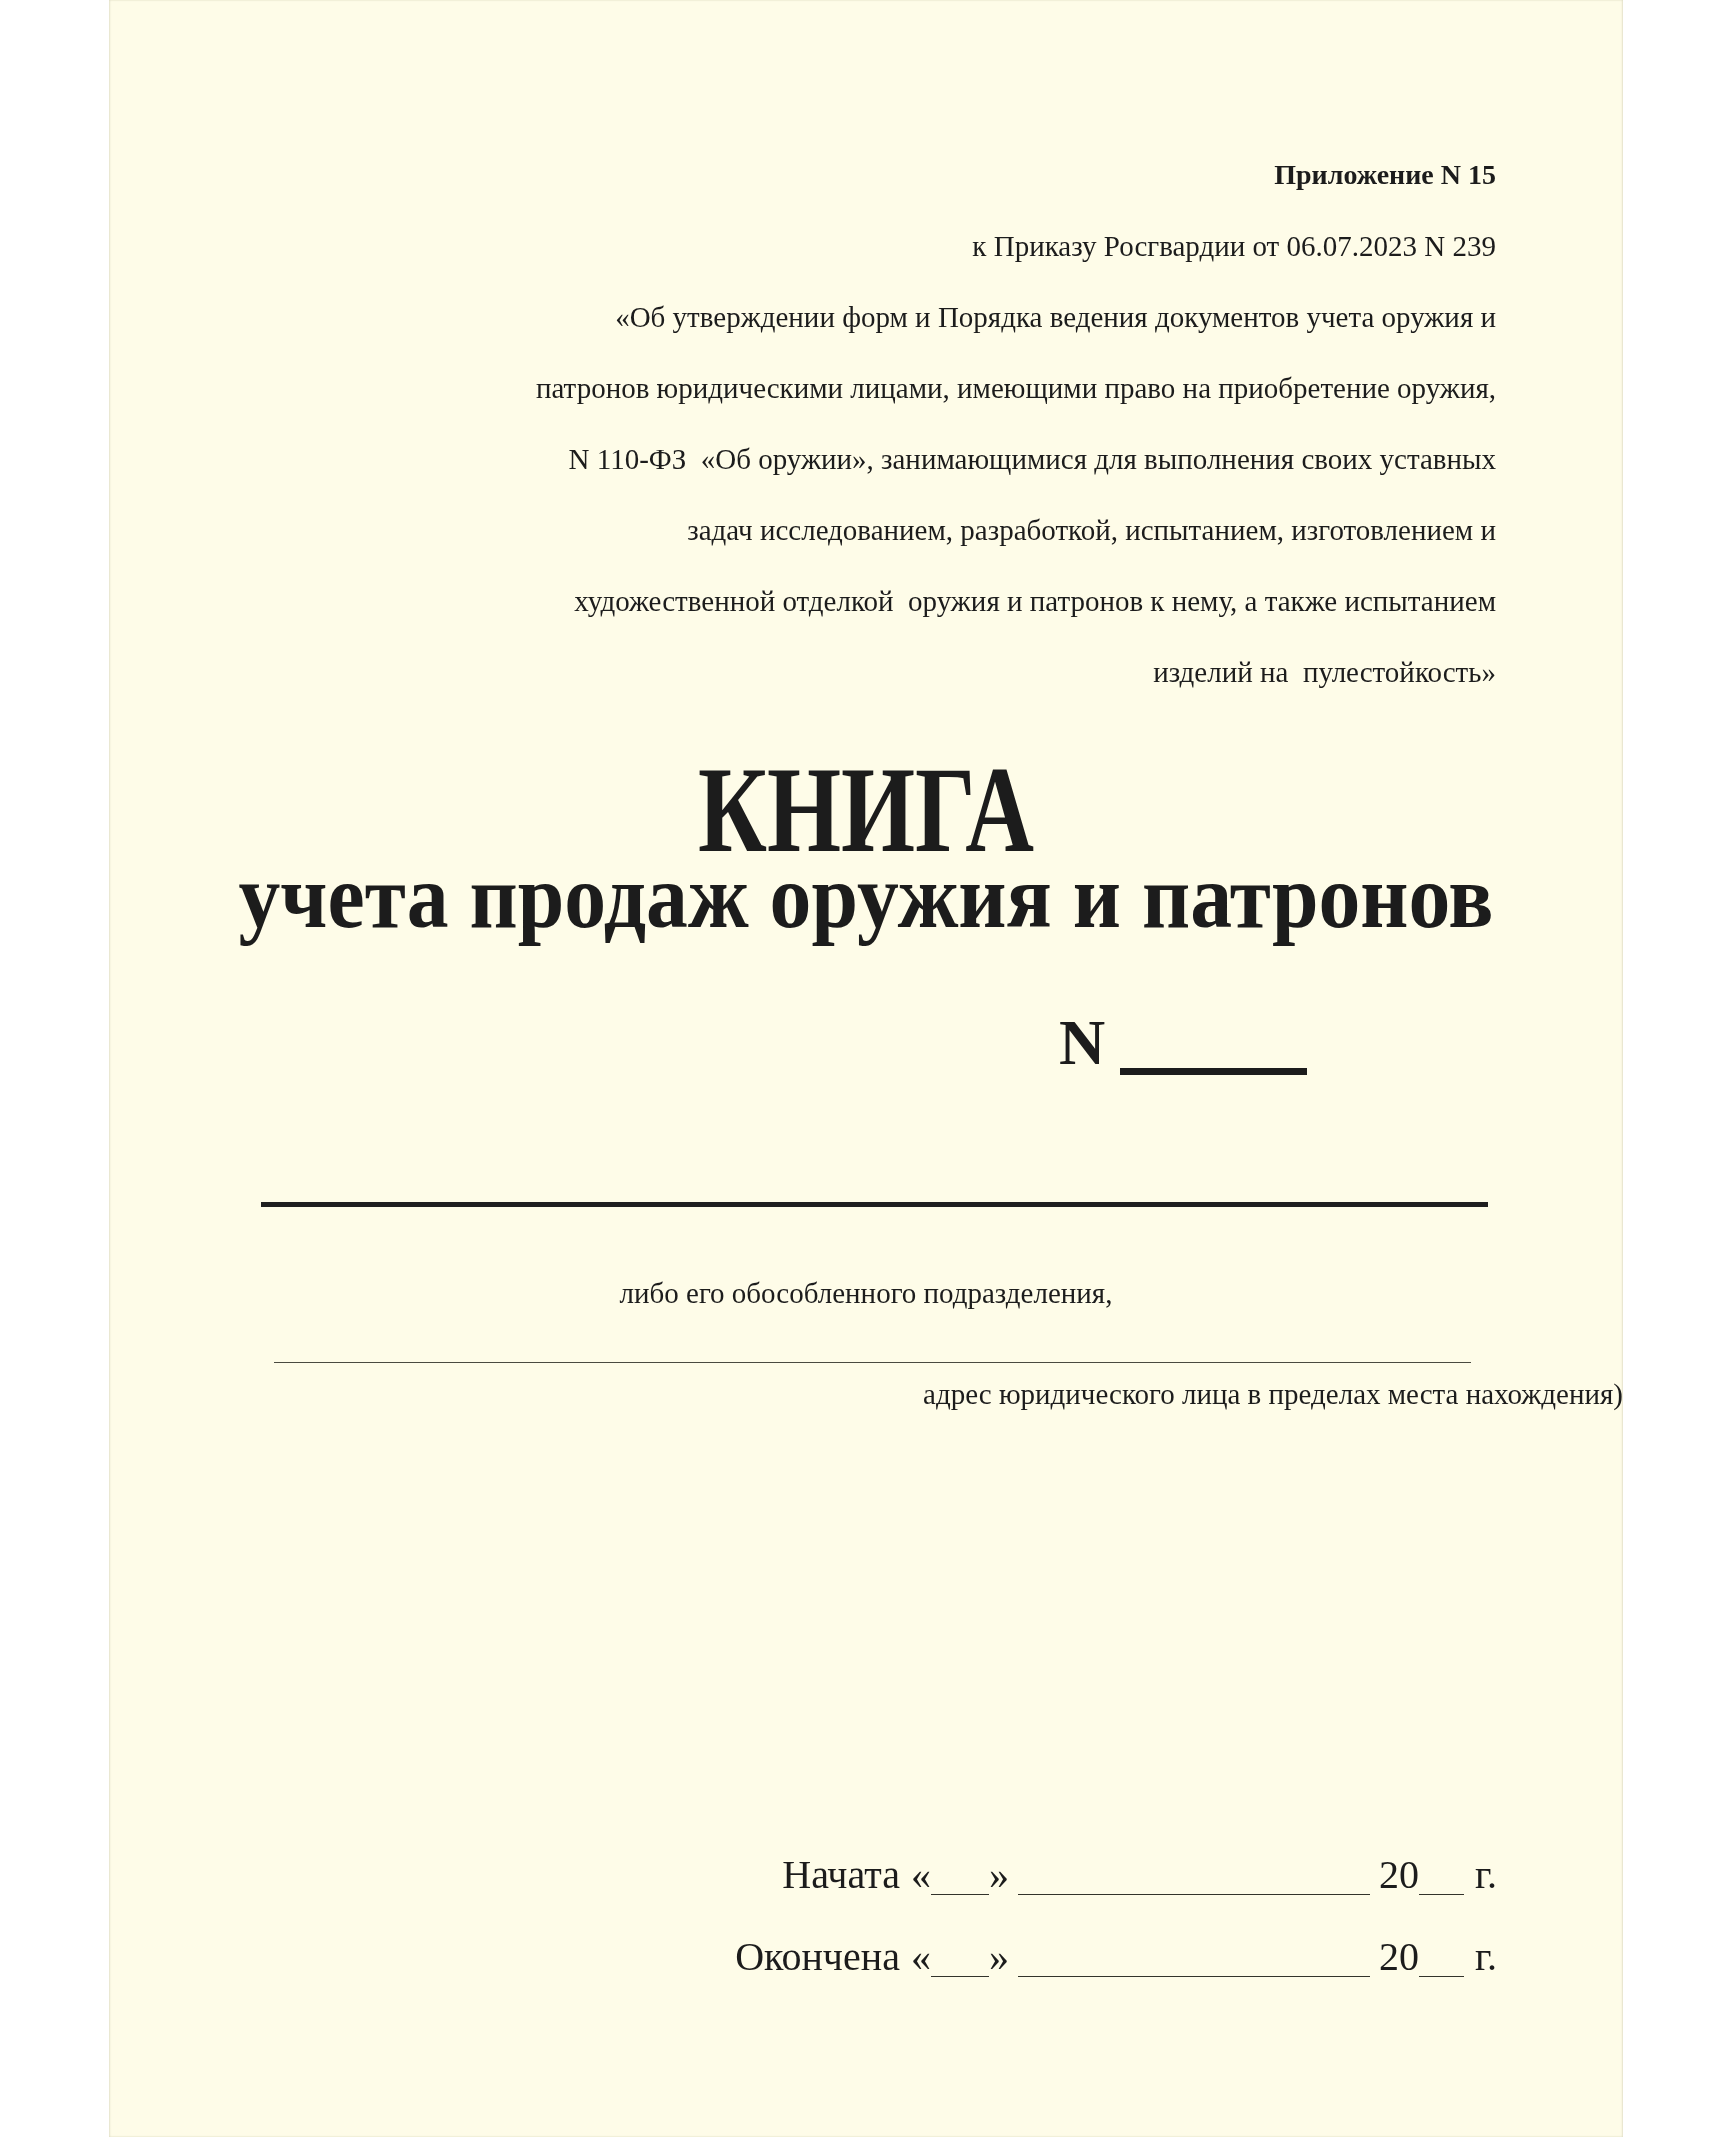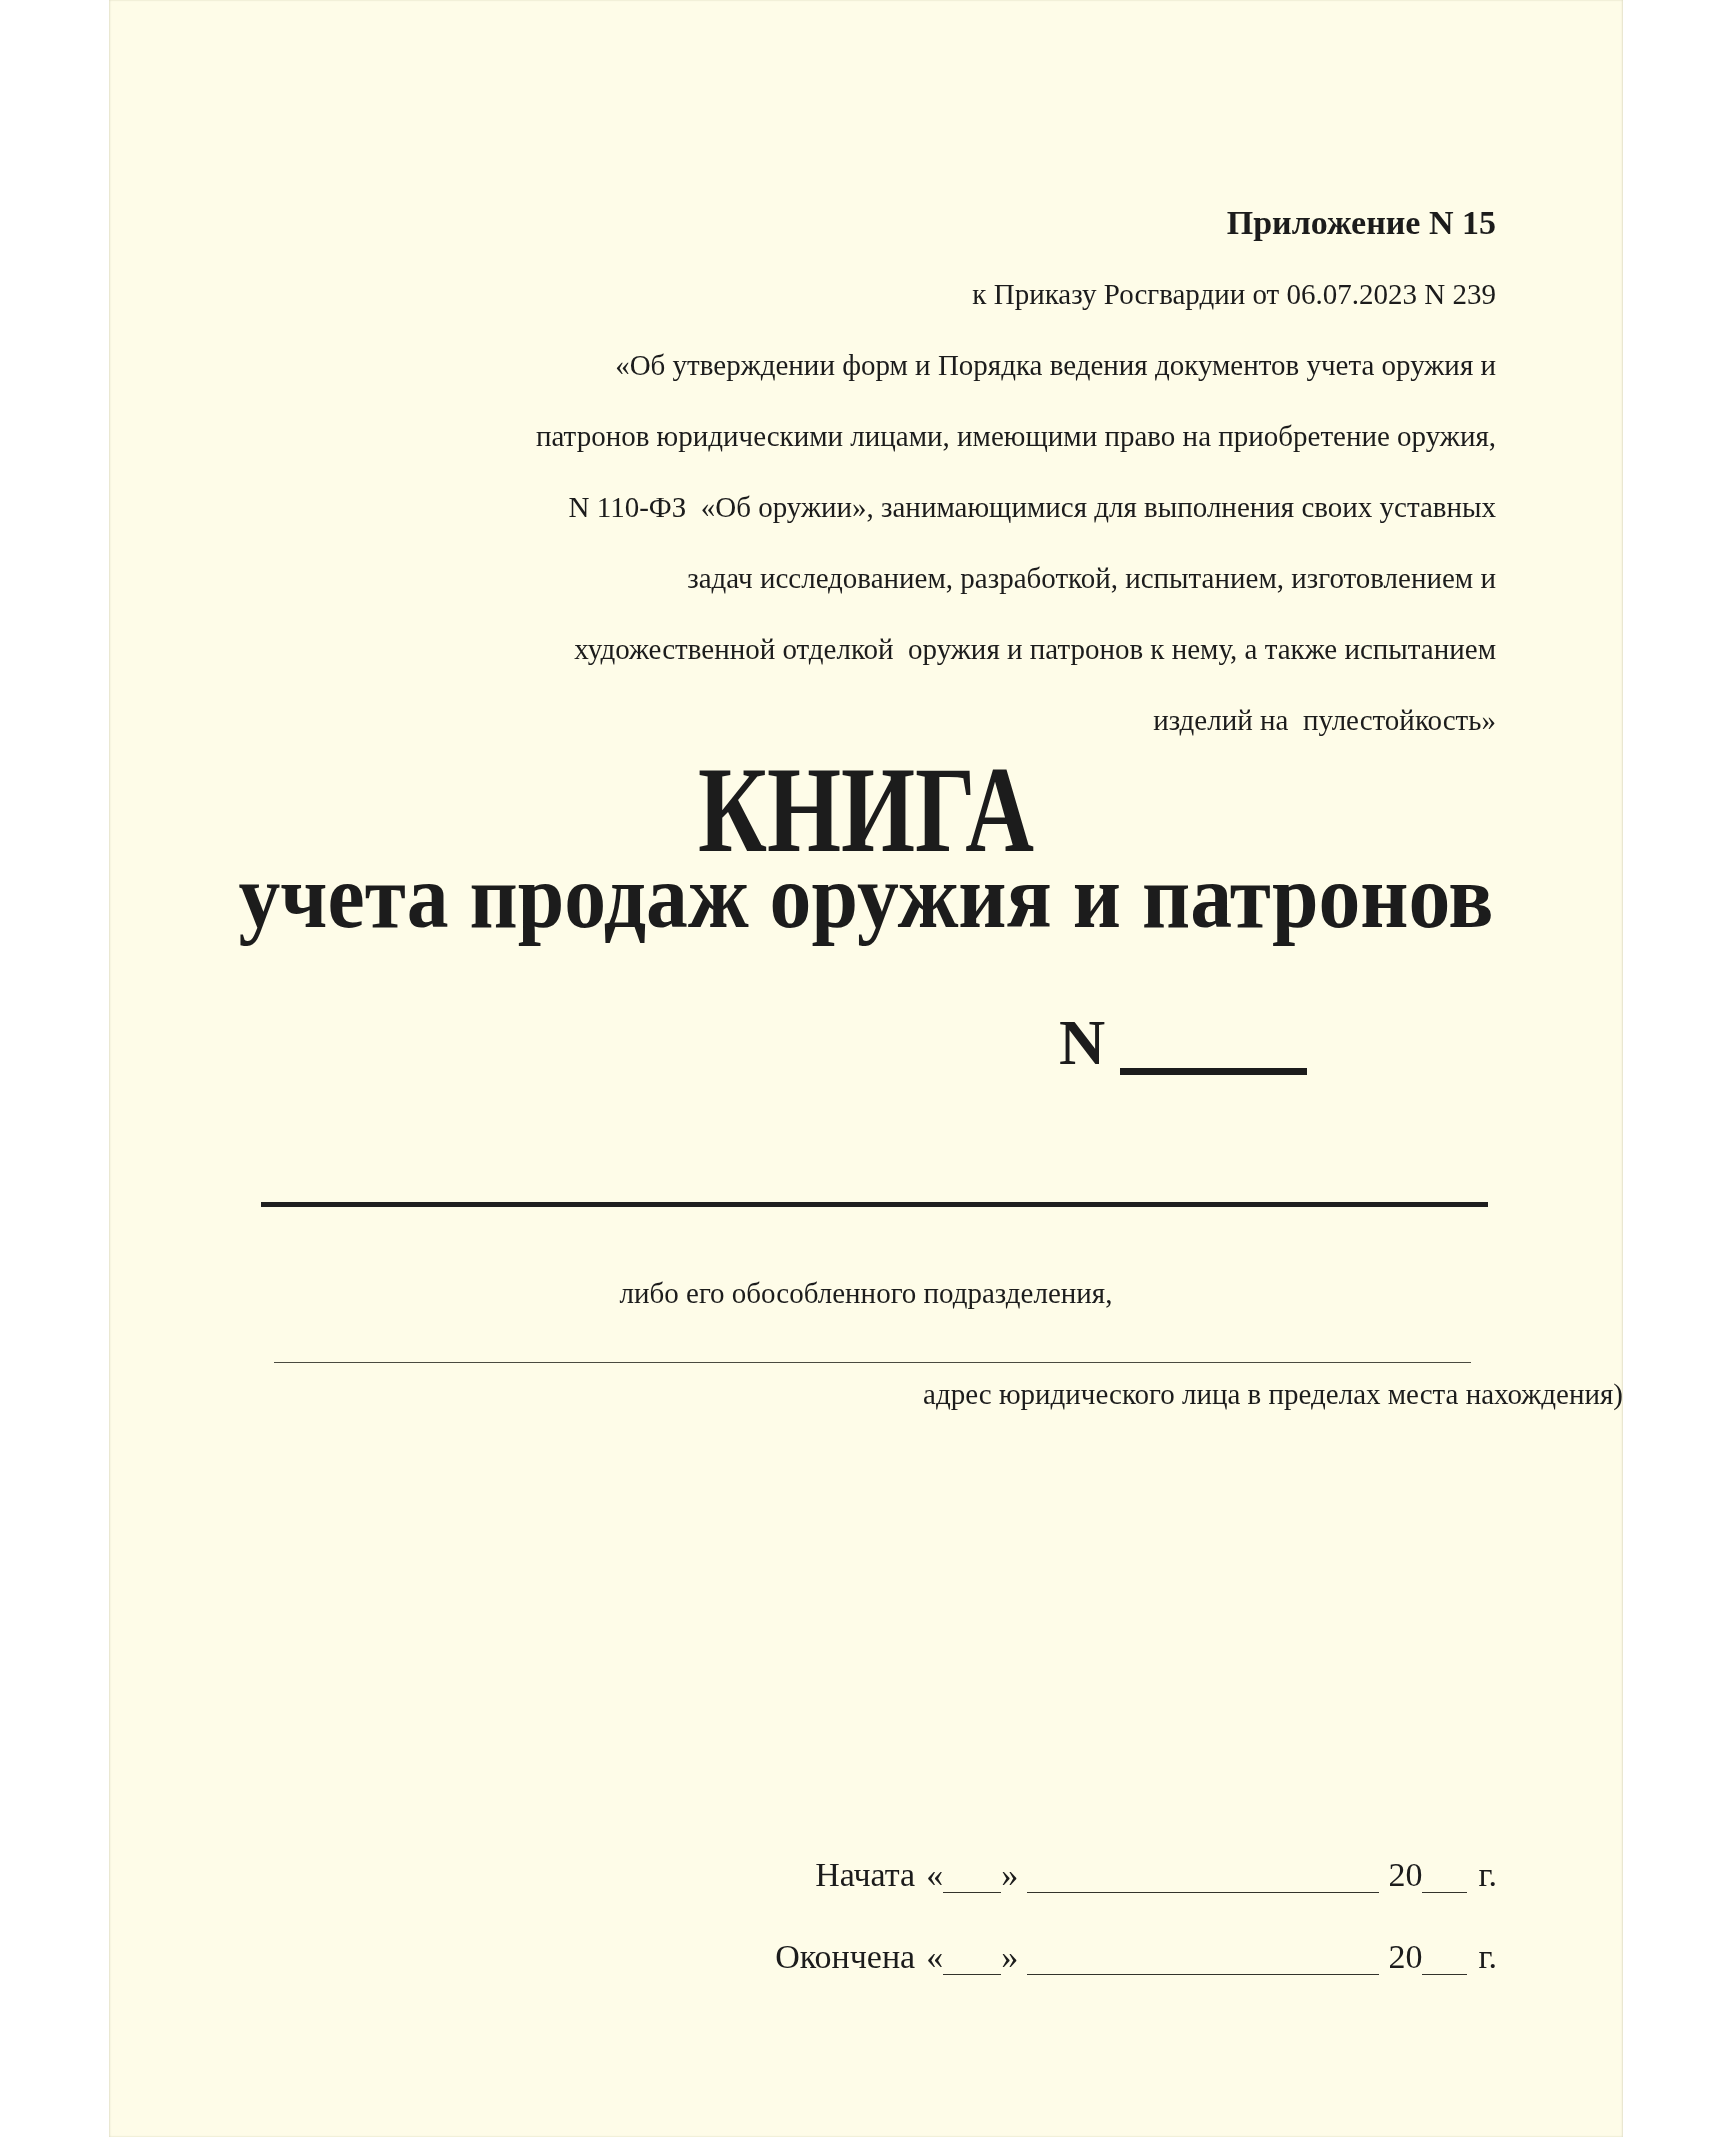--- a/index.html
+++ b/index.html
@@ -30,23 +30,22 @@
   
   .appendix-block {
     position: absolute;
     top: 122px;
     right: 127px;
     text-align: right;
     white-space: pre;
   }
   .appendix-title {
     font-weight: bold;
-    font-size: 34px;
+    font-size: 28px;
     line-height: 38px;
-    margin-top: 48px;
   }
   .hline {
     font-size: 29px;
     line-height: 37px;
   }
   
   .book-title {
     position: absolute;
     top: 749px;
     left: 0;
@@ -112,21 +111,21 @@
     font-size: 29px;
     line-height: 37px;
   }
   .caption-1 { top: 1219px; }
   .caption-2 { top: 1255px; margin-top: 20px; }
   .caption-3 { top: 1376px; text-align: right; }
   
   .date-row {
     position: absolute;
     right: 126px;
-    font-size: 34px;
+    font-size: 40px;
     line-height: 40px;
     white-space: nowrap;
   }
   .date-row.started  { top: 1855px; }
   .date-row.finished { top: 1937px; }
   .fill {
     display: inline-block;
     border-bottom: 1.8px solid #33332b;
     vertical-align: -7.3px;
   }

